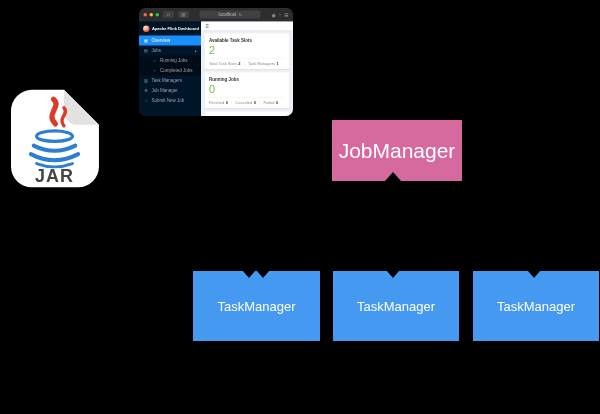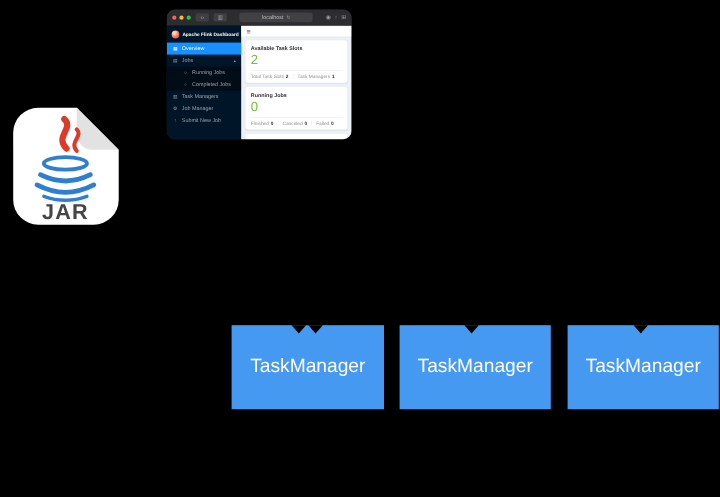--- a/index.html
+++ b/index.html
@@ -47,21 +47,21 @@
   .card-value{font-size:22px;line-height:26px;color:#76bf3d;margin:2px 0 4px;}
   .card-stats{display:flex;border-top:1px solid #ececec;padding-top:5px;font-size:8px;color:#8d8d8d;}
   .stat{display:flex;gap:3px;padding:0 7px;border-left:1px solid #ececec;white-space:nowrap;}
   .stat:first-child{border-left:none;padding-left:0;}
   .stat b{color:#333;}
   .card.partial{height:30px;}
 
   
   .box{position:absolute;display:flex;align-items:center;justify-content:center;color:#fff;}
   .jobmanager{left:332px;top:120px;width:130px;height:61px;background:#d66a9e;font-size:21px;}
-  .tm{top:271px;height:70px;background:#4699f0;font-size:16px;}
+  .tm{top:271px;height:70px;background:#4699f0;font-size:13px;}
   .tm1{left:193px;width:127px;}
   .tm2{left:333px;width:126px;}
   .tm3{left:473px;width:126px;}
 
   
   .notch-up{position:absolute;bottom:0;width:0;height:0;
             border-left:8px solid transparent;border-right:8px solid transparent;
             border-bottom:9px solid #000;}
   .notch-down{position:absolute;top:0;width:0;height:0;
               border-left:6px solid transparent;border-right:6px solid transparent;
@@ -183,20 +183,24 @@
             </div>
             <div class="card partial">
               <div class="card-title"></div>
             </div>
           </div>
         </div>
       </div>
     </div>
   </div>
 
+  <div class="box jobmanager">
+    <span>JobManager</span>
+    <span class="notch-up" style="left:53px;"></span>
+  </div>
 
   <div class="box tm tm1">
     <span>TaskManager</span>
     <span class="notch-down" style="left:50px;"></span>
     <span class="notch-down" style="left:64px;"></span>
   </div>
   <div class="box tm tm2">
     <span>TaskManager</span>
     <span class="notch-down" style="left:54px;"></span>
   </div>

